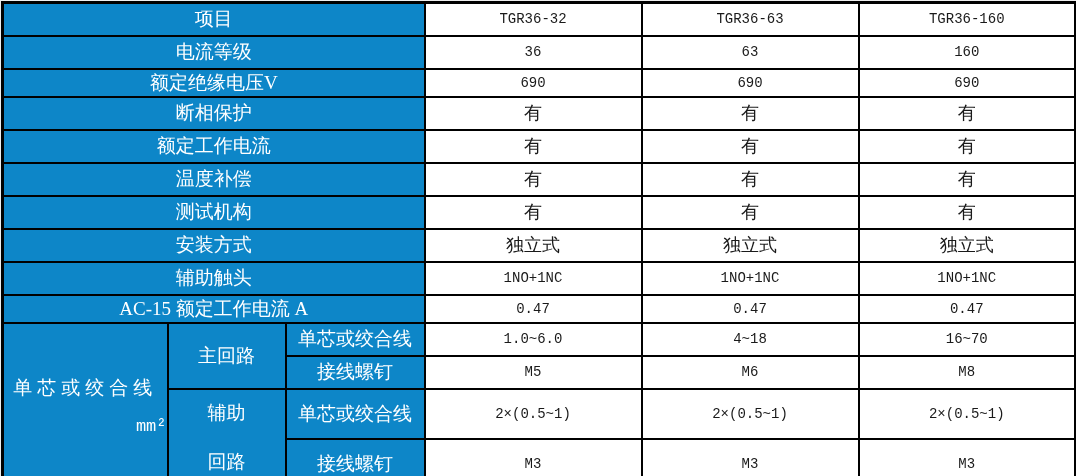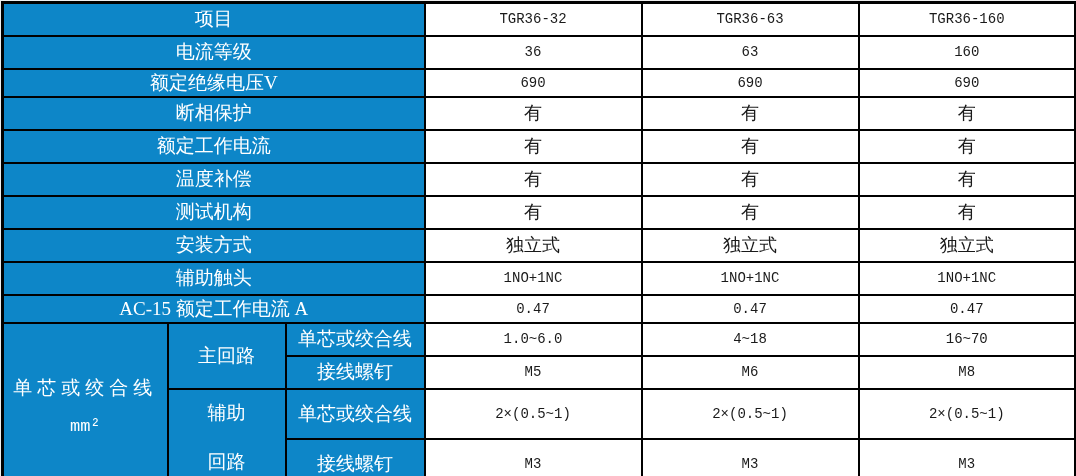--- a/index.html
+++ b/index.html
@@ -47,20 +47,21 @@
   }
   .wire-group-cell .line1 {
     letter-spacing: 5px;
     display: block;
   }
   .wire-group-cell .line2 {
     display: block;
     margin-top: 16px;
     font-size: 17px;
     font-family: "Liberation Mono", "DejaVu Sans Mono", monospace;
+    text-align: right;
   }
   .two-line-cell {
     line-height: 60px;
   }
   .two-line-cell span { display: block; line-height: 33px; padding: 8px 0; font-family: Liberation Mono, monospace; }
 </style>
 </head>
 <body>
 
 <table class="spec-table">

